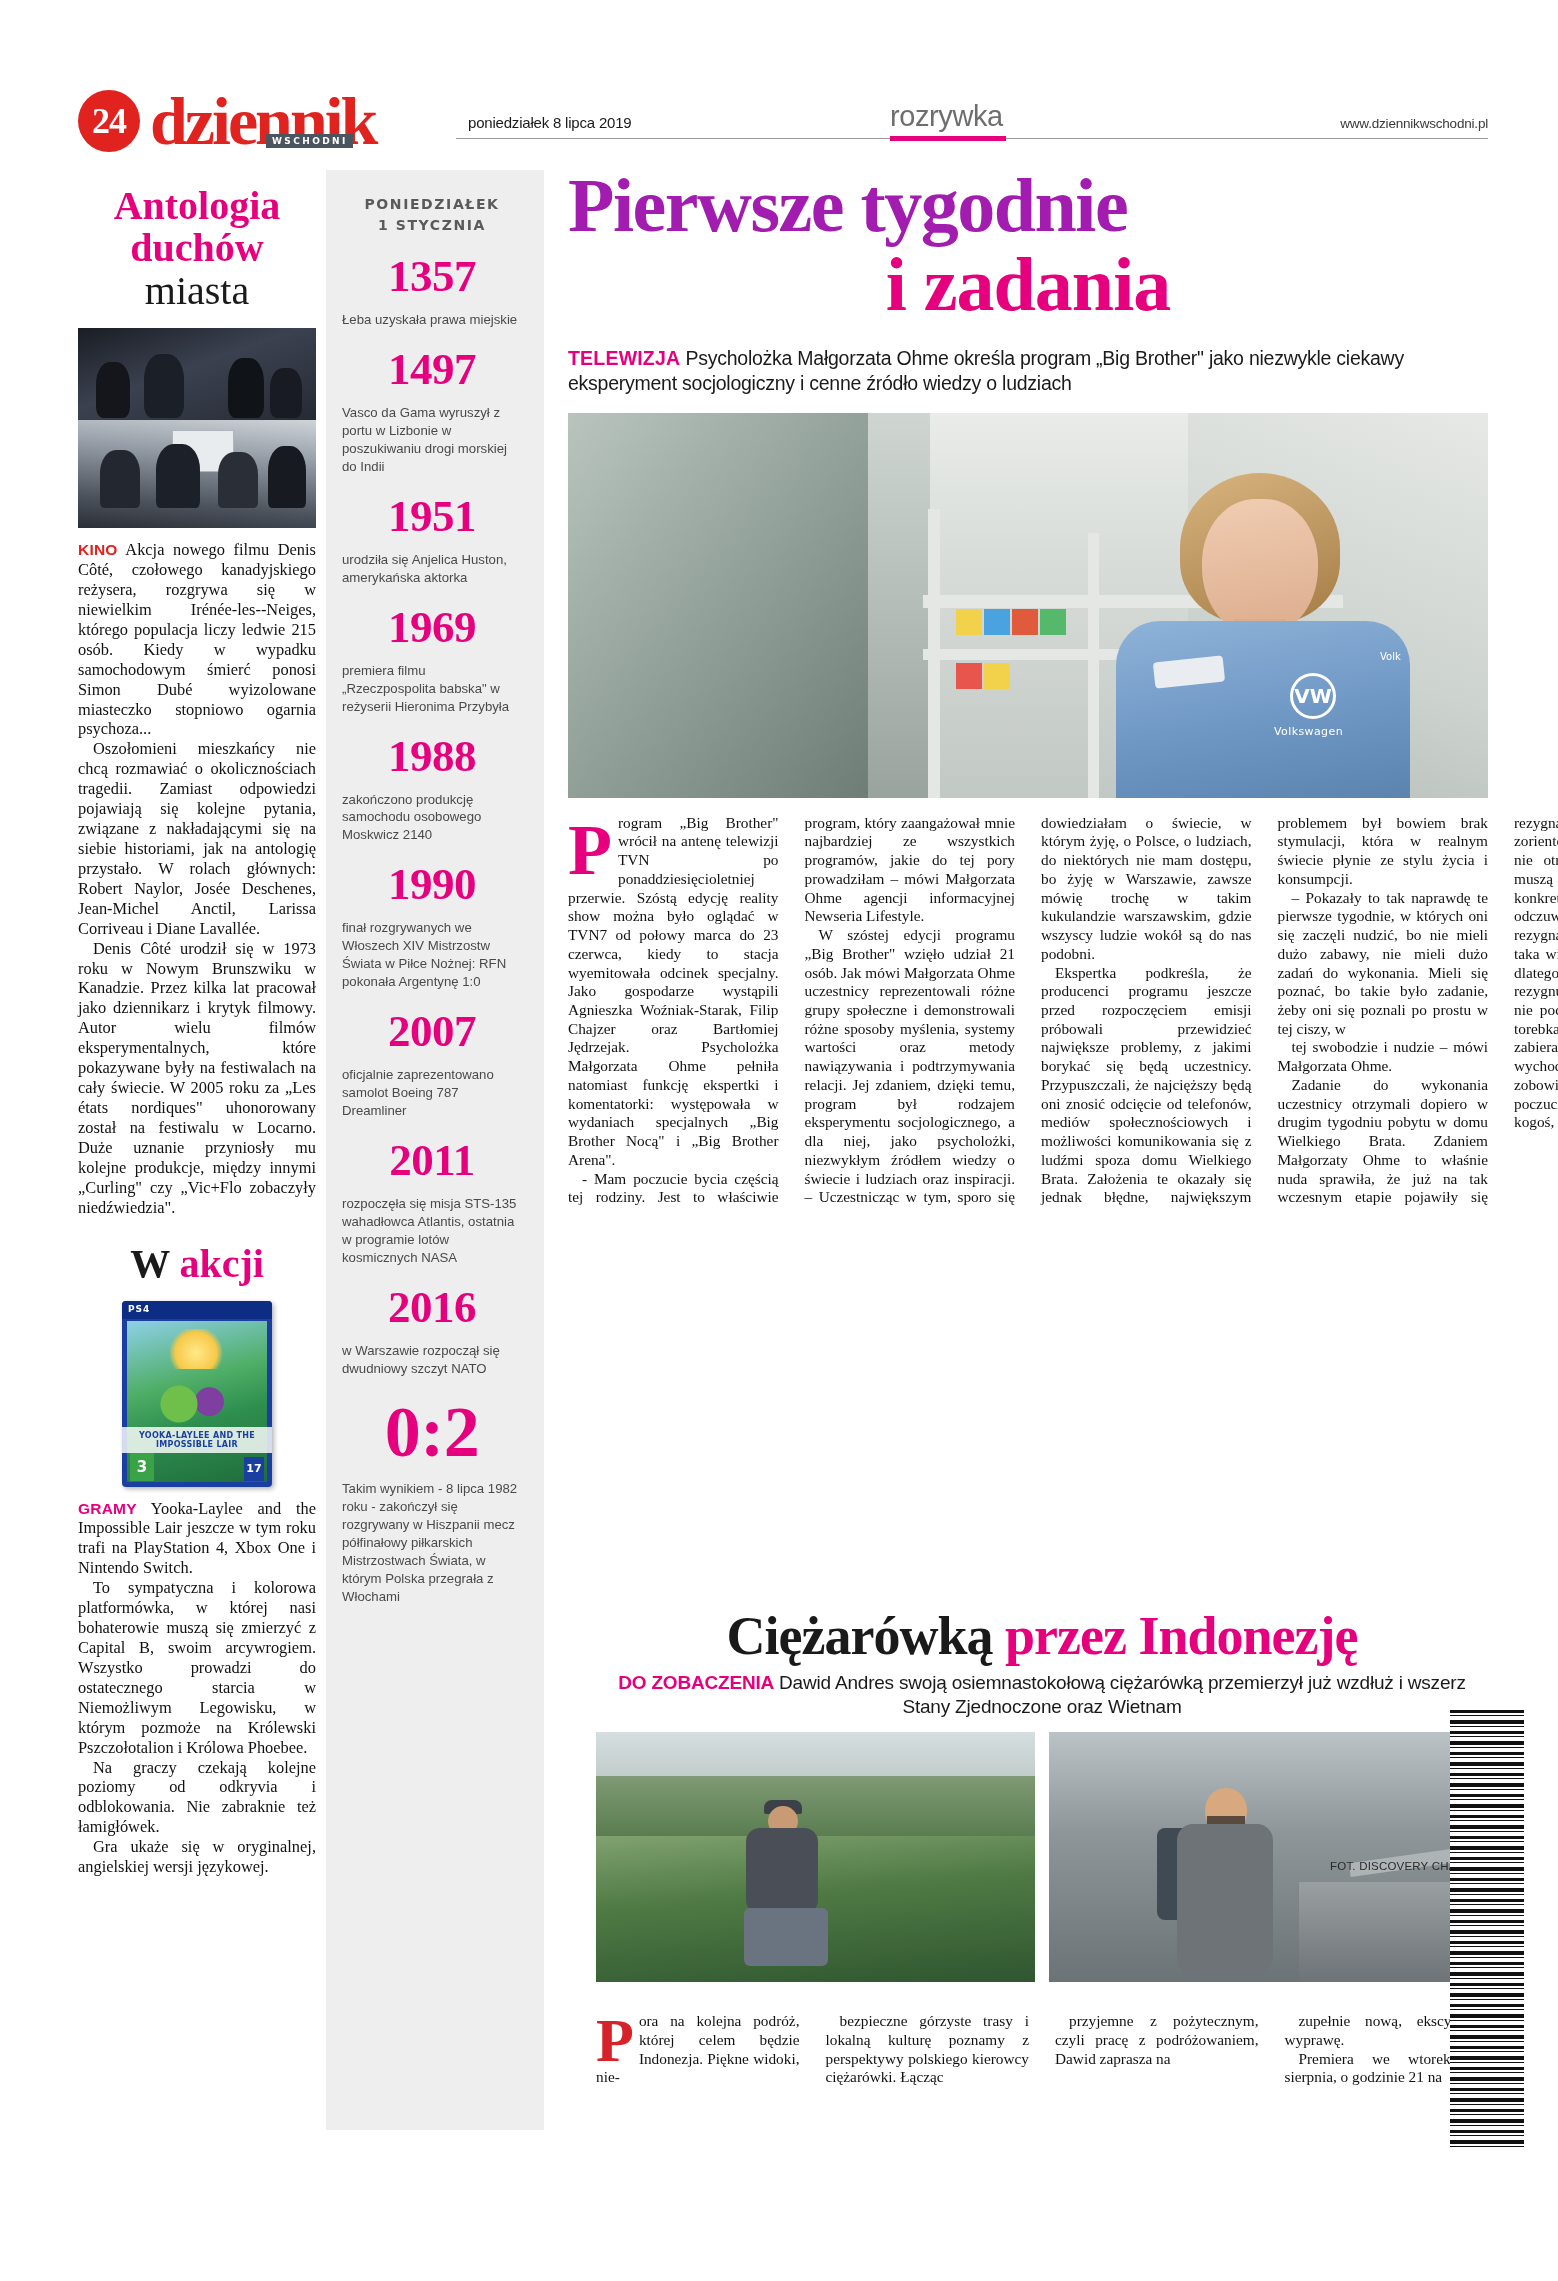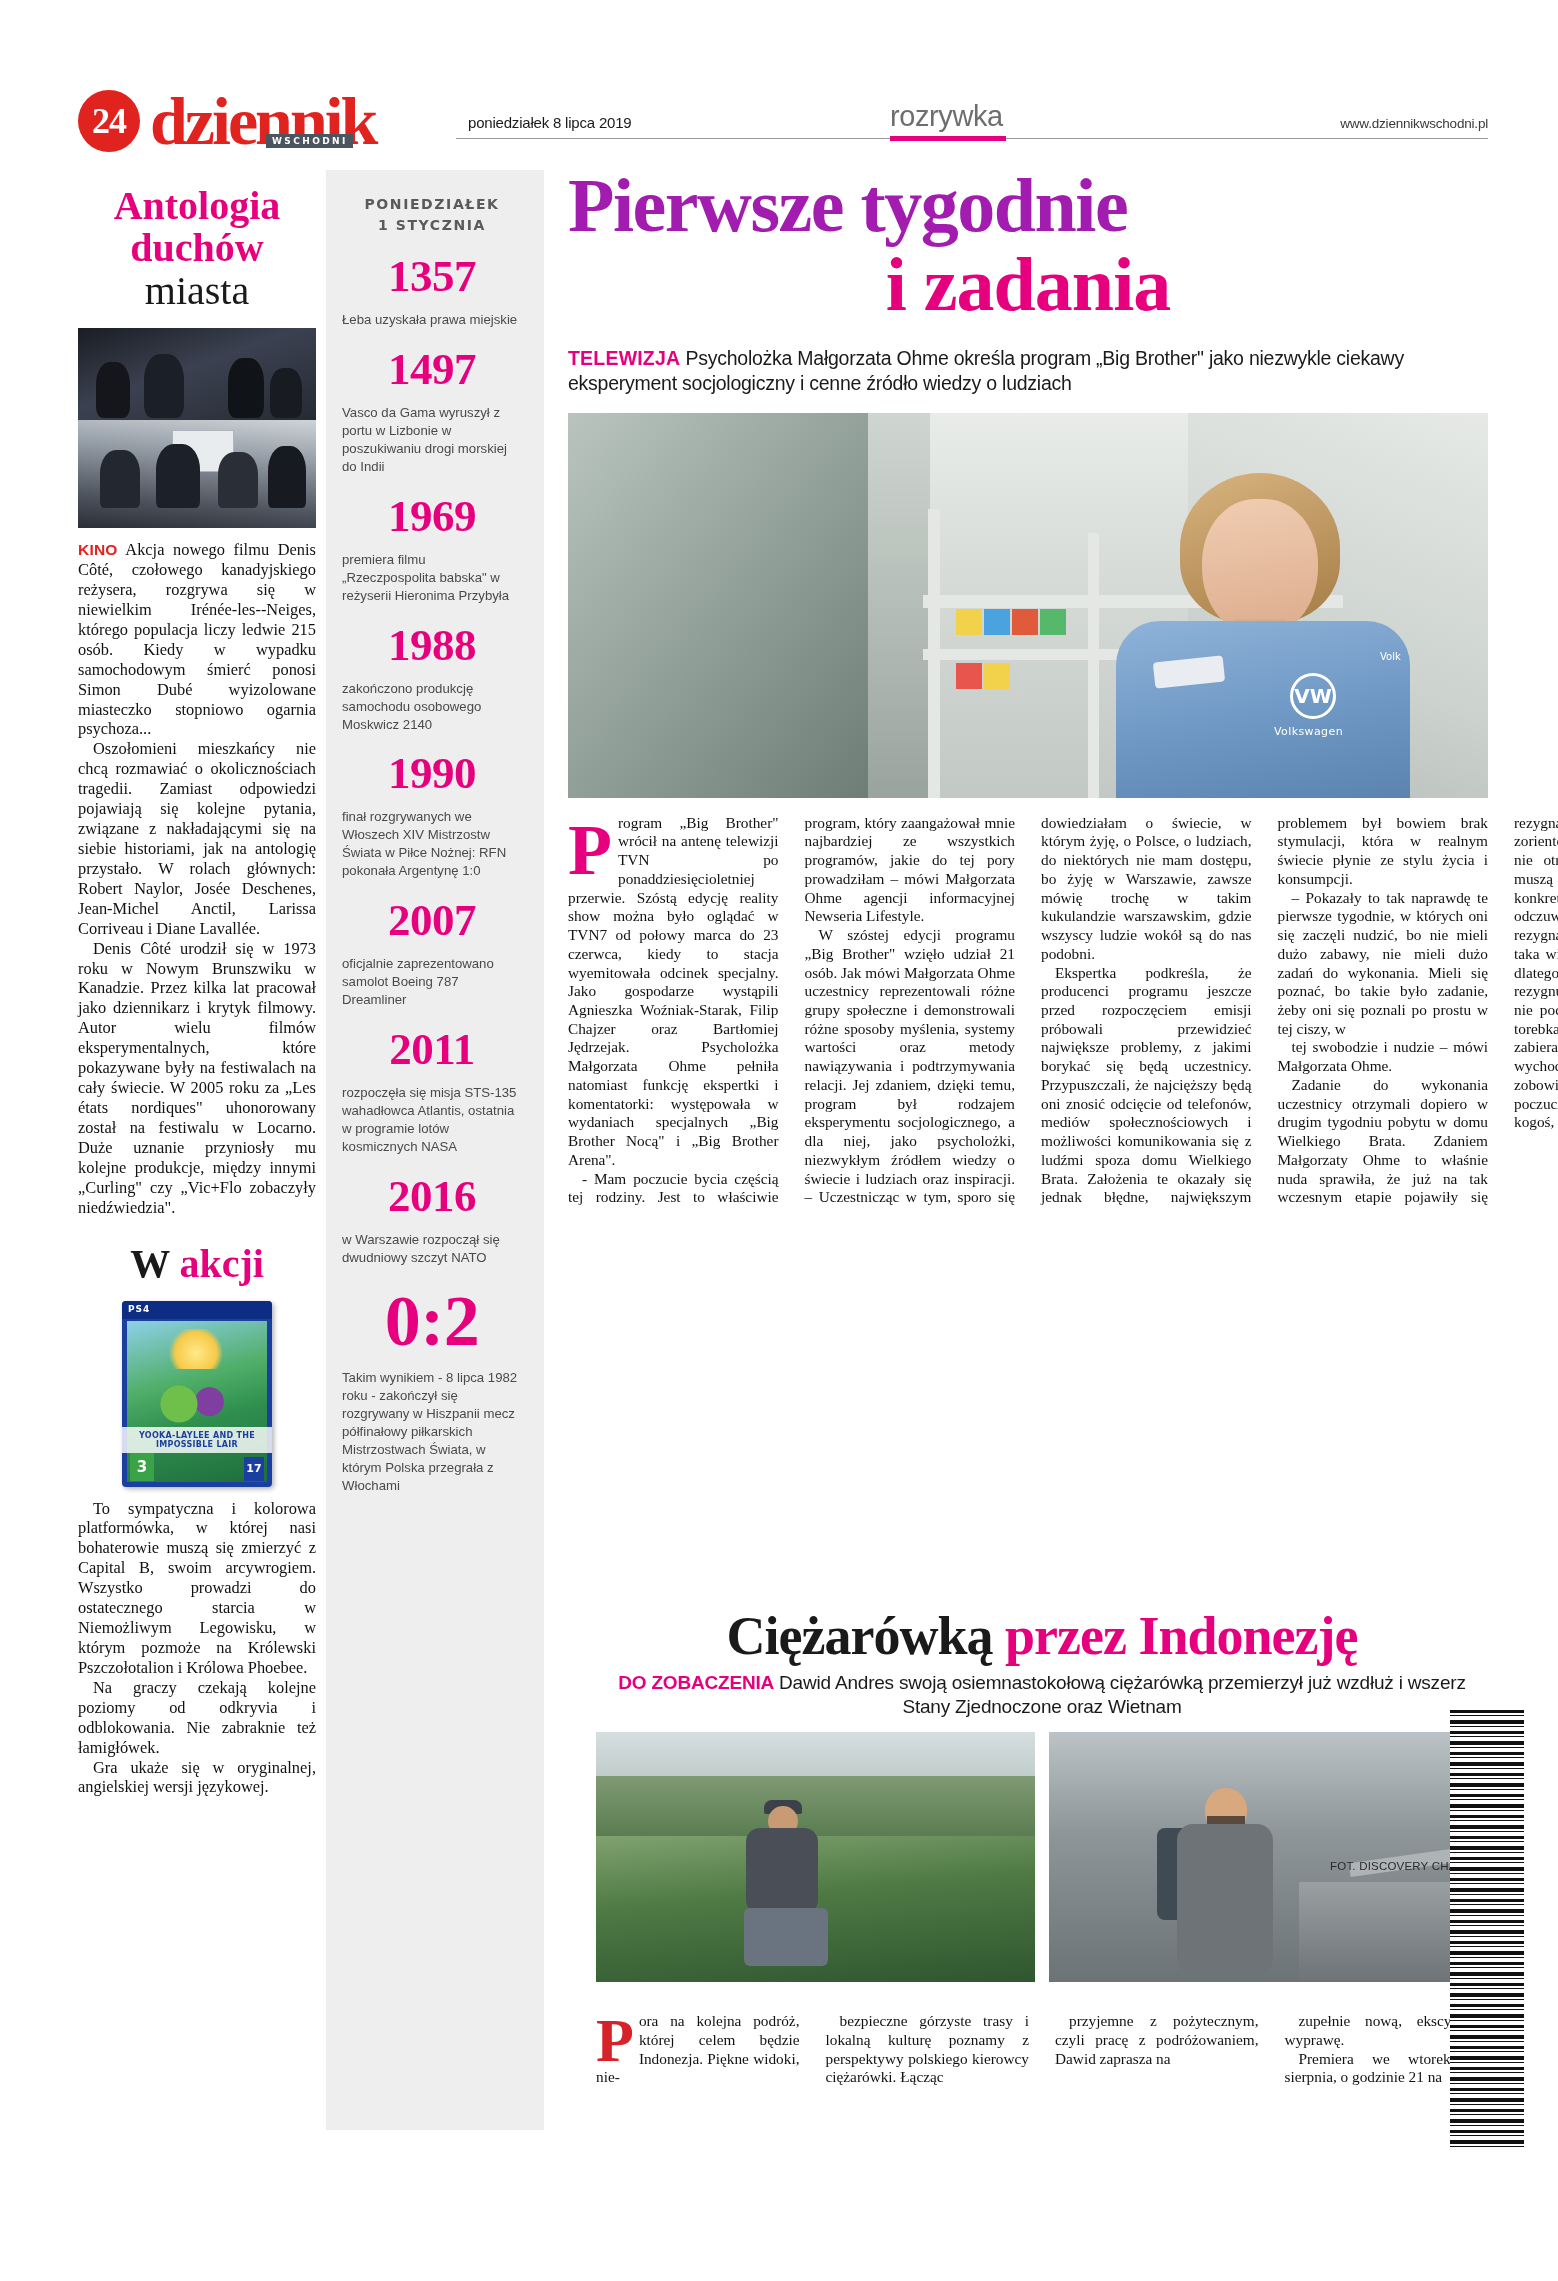--- a/index.html
+++ b/index.html
@@ -506,39 +506,44 @@
         <div class="gb-sun"></div>
         <div class="gb-chars"></div>
       </div>
       <div class="gb-band"></div>
       <div class="gb-band-txt">YOOKA-LAYLEE AND THE IMPOSSIBLE LAIR</div>
       <div class="gb-pegi">3</div>
       <div class="gb-age">17</div>
     </div>
 
     <div class="body-serif">
+      <p class="first"><span class="kicker-pink">GRAMY</span><span> Yooka-Laylee and the Impossible Lair jeszcze w tym roku trafi na PlayStation 4, Xbox One i Nintendo Switch.</span></p>
       <p><span>To sympatyczna i kolorowa platformówka, w której nasi bohaterowie muszą się zmierzyć z Capital B, swoim arcywrogiem. Wszystko prowadzi do ostatecznego starcia w Niemożliwym Legowisku, w którym pozmoże na Królewski Pszczołotalion i Królowa Phoebee.</span></p>
       <p><span>Na graczy czekają kolejne poziomy od odkryvia i odblokowania. Nie zabraknie też łamigłówek.</span></p>
       <p><span>Gra ukaże się w oryginalnej, angielskiej wersji językowej.</span></p>
     </div>
   </div>
 
   <div class="timeline">
     <div class="tl-head">
       <div>PONIEDZIAŁEK</div>
       <div>1 STYCZNIA</div>
     </div>
 
     <div class="tl-item">
       <div class="tl-year">1357</div>
       <div class="tl-desc">Łeba uzyskała prawa miejskie</div>
     </div>
     <div class="tl-item">
       <div class="tl-year">1497</div>
       <div class="tl-desc">Vasco da Gama wyruszył z portu w Lizbonie w poszukiwaniu drogi morskiej do Indii</div>
+    </div>
+    <div class="tl-item">
+      <div class="tl-year">1951</div>
+      <div class="tl-desc">urodziła się Anjelica Huston, amerykańska aktorka</div>
     </div>
     <div class="tl-item">
       <div class="tl-year">1969</div>
       <div class="tl-desc">premiera filmu „Rzeczpospolita babska" w reżyserii Hieronima Przybyła</div>
     </div>
     <div class="tl-item">
       <div class="tl-year">1988</div>
       <div class="tl-desc">zakończono produkcję samochodu osobowego Moskwicz 2140</div>
     </div>
     <div class="tl-item">

